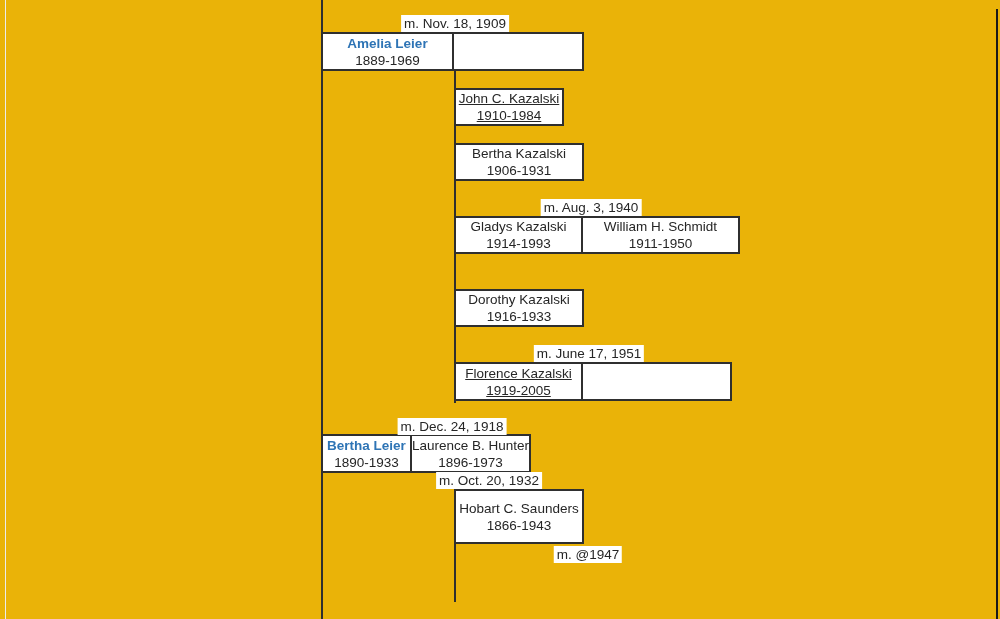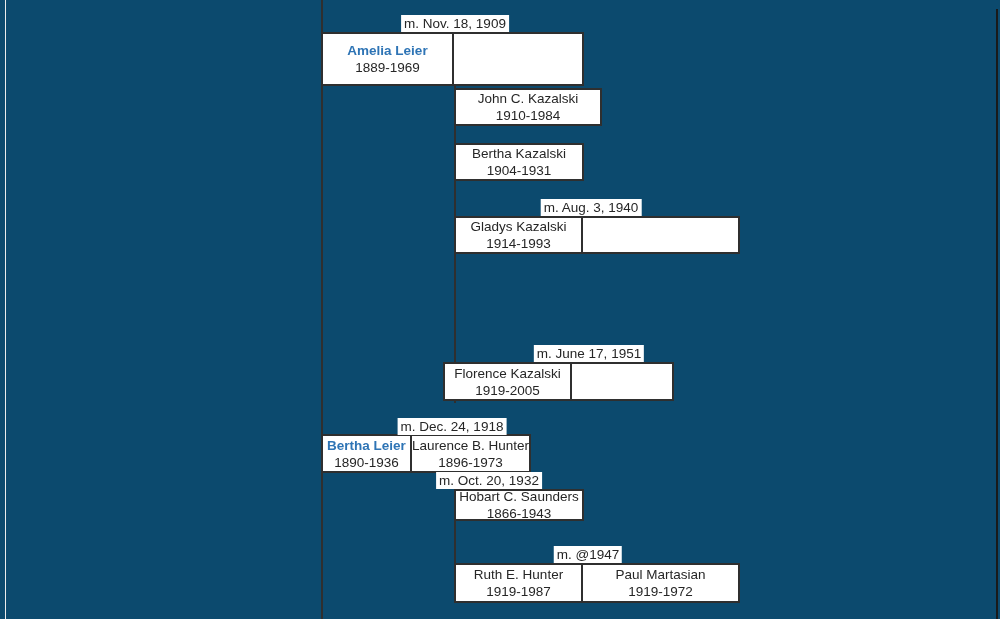--- a/index.html
+++ b/index.html
@@ -1,17 +1,17 @@
 <!DOCTYPE html>
 <html><head>
 <meta charset="utf-8">
 <style>
   html,body{margin:0;padding:0;background:#fff;}
   #canvas{
-    position:relative;width:1000px;height:619px;overflow:hidden;background:#0c4a6e;
+    position:relative;width:1000px;height:619px;overflow:hidden;background:#eab308;
     font-family:"Liberation Sans",sans-serif;color:#262626;
   }
   
   .faint-edge{position:absolute;left:5px;top:0;width:1px;height:619px;background:#ececec;}
   .right-edge{position:absolute;left:996px;top:9px;width:2px;height:610px;background:#1a1a1a;}
   
   .spine{position:absolute;background:#2f2f2f;z-index:1;}
   .spine-main{left:321px;top:0;width:2px;height:619px;}
   .spine-c1{left:454px;top:70px;width:2px;height:333px;}
   .spine-c2{left:454px;top:472px;width:2px;height:130px;}
@@ -45,72 +45,70 @@
   <div class="spine spine-c1"></div>
   <div class="spine spine-c2"></div>
 
   <div class="mlabel" style="left:455px;top:15px;">m. Nov. 18, 1909</div>
   <div class="mlabel" style="left:591px;top:199px;">m. Aug. 3, 1940</div>
   <div class="mlabel" style="left:589px;top:345px;">m. June 17, 1951</div>
   <div class="mlabel" style="left:452px;top:418px;">m. Dec. 24, 1918</div>
   <div class="mlabel" style="left:461px;top:472px;margin-left:28px;">m. Oct. 20, 1932</div>
   <div class="mlabel" style="left:588px;top:546px;">m. @1947</div>
 
-  <div class="crow" style="left:321px;top:32px;width:263px;height:54px;gap:13px;">
+  <div class="crow" style="left:321px;top:32px;width:263px;height:39px;gap:13px;">
     <div class="cell cell-a">
       <span class="pname blue">Amelia Leier</span>
       <span class="pdates">1889-1969</span>
     </div>
   </div>
 
-  <div class="pbox" style="left:454px;top:88px;width:148px;height:38px;">
+  <div class="pbox" style="left:454px;top:88px;width:110px;height:38px;text-decoration:underline;">
     <span class="pname">John C. Kazalski</span>
     <span class="pdates">1910-1984</span>
   </div>
 
   <div class="pbox" style="left:454px;top:143px;width:130px;height:38px;align-items:center;">
     <span class="pname">Bertha Kazalski</span>
-    <span class="pdates">1904-1931</span>
+    <span class="pdates">1906-1931</span>
   </div>
 
   <div class="crow" style="left:454px;top:216px;width:286px;height:38px;">
     <div class="cell cell-b">
       <span class="pname">Gladys Kazalski</span>
       <span class="pdates">1914-1993</span>
     </div>
+    <div class="cell cell-fill">
+      <span class="pname">William H. Schmidt</span>
+      <span class="pdates">1911-1950</span>
+    </div>
   </div>
 
+  <div class="pbox" style="left:454px;top:289px;width:130px;height:38px;">
+    <span class="pname">Dorothy Kazalski</span>
+    <span class="pdates">1916-1933</span>
+  </div>
 
-  <div class="crow" style="left:443px;top:362px;width:231px;height:39px;">
+  <div class="crow" style="left:454px;top:362px;width:278px;height:39px;text-decoration:underline;">
     <div class="cell cell-b">
       <span class="pname">Florence Kazalski</span>
       <span class="pdates">1919-2005</span>
     </div>
   </div>
 
   <div class="crow" style="left:321px;top:434px;width:210px;height:39px;">
     <div class="cell cell-a">
       <span class="pname blue">Bertha Leier</span>
-      <span class="pdates">1890-1936</span>
+      <span class="pdates">1890-1933</span>
     </div>
     <div class="cell cell-fill">
       <span class="pname">Laurence B. Hunter</span>
       <span class="pdates">1896-1973</span>
     </div>
   </div>
 
-  <div class="pbox" style="left:454px;top:489px;width:130px;height:32px;">
+  <div class="pbox" style="left:454px;top:489px;width:130px;height:55px;">
     <span class="pname">Hobart C. Saunders</span>
     <span class="pdates">1866-1943</span>
   </div>
 
-  <div class="crow" style="left:454px;top:563px;width:286px;height:40px;">
-    <div class="cell cell-b">
-      <span class="pname">Ruth E. Hunter</span>
-      <span class="pdates">1919-1987</span>
-    </div>
-    <div class="cell cell-fill">
-      <span class="pname">Paul Martasian</span>
-      <span class="pdates">1919-1972</span>
-    </div>
-  </div>
 
 </div>
 
 </body></html>

